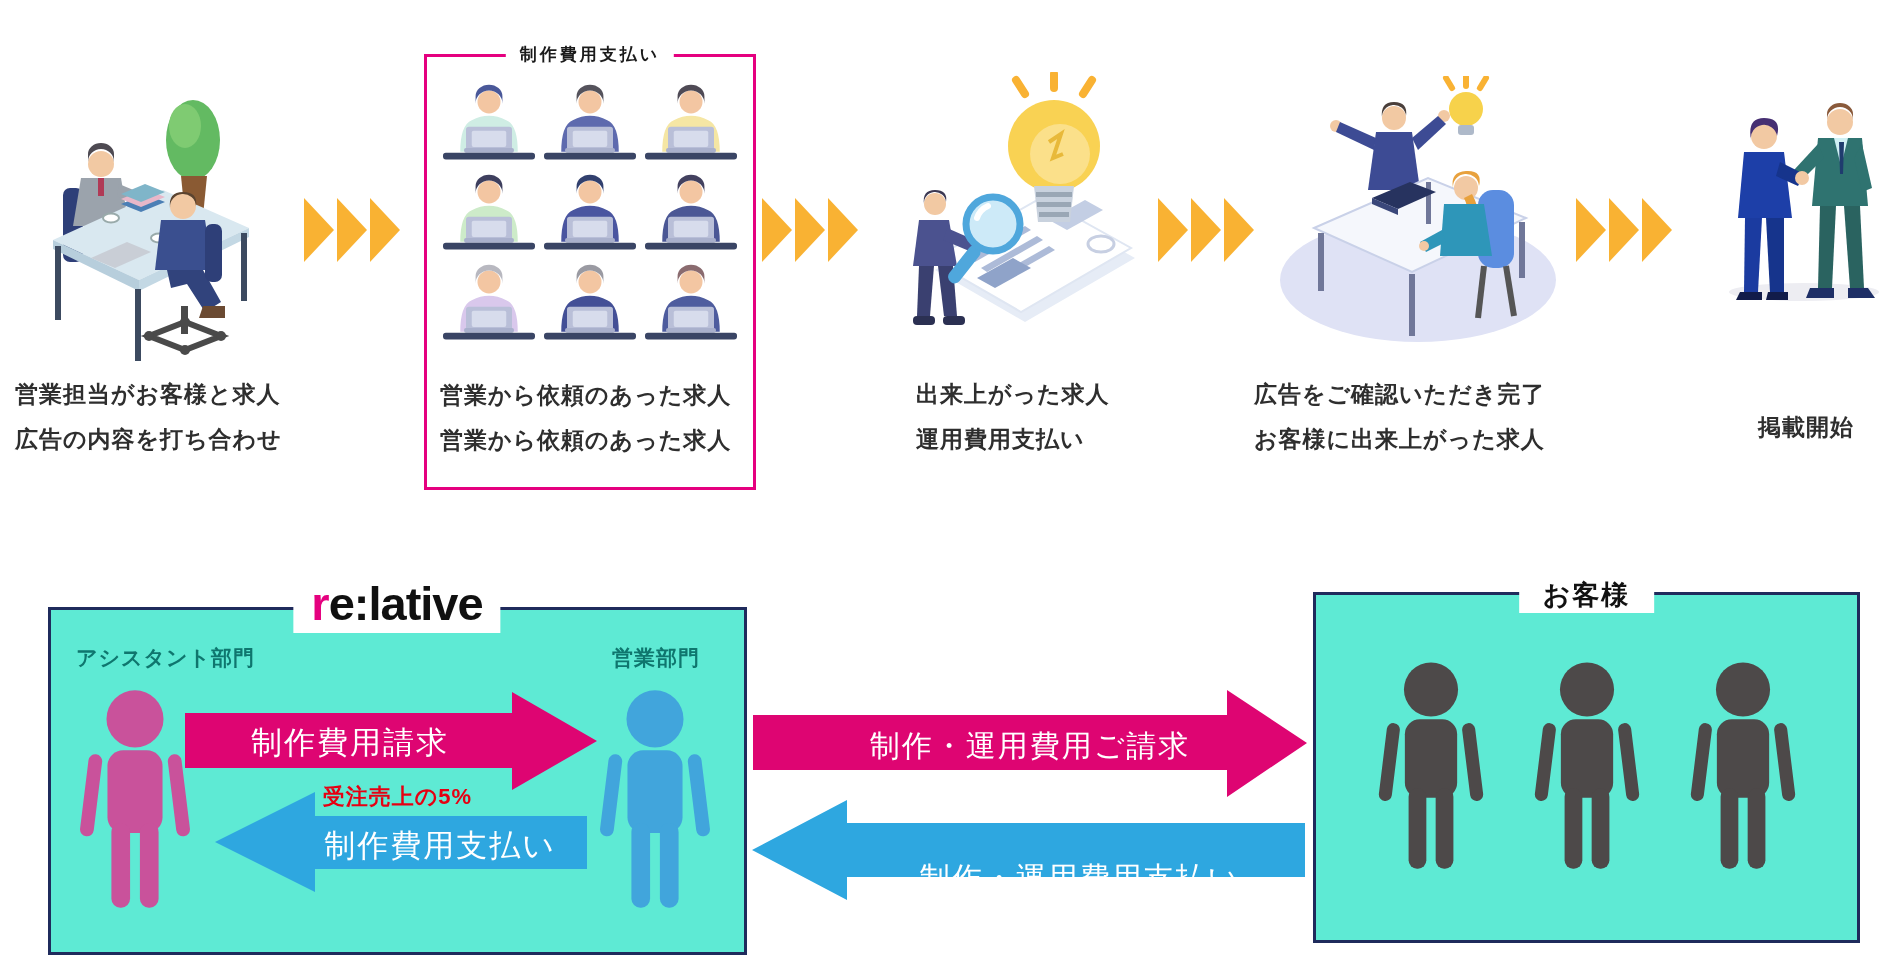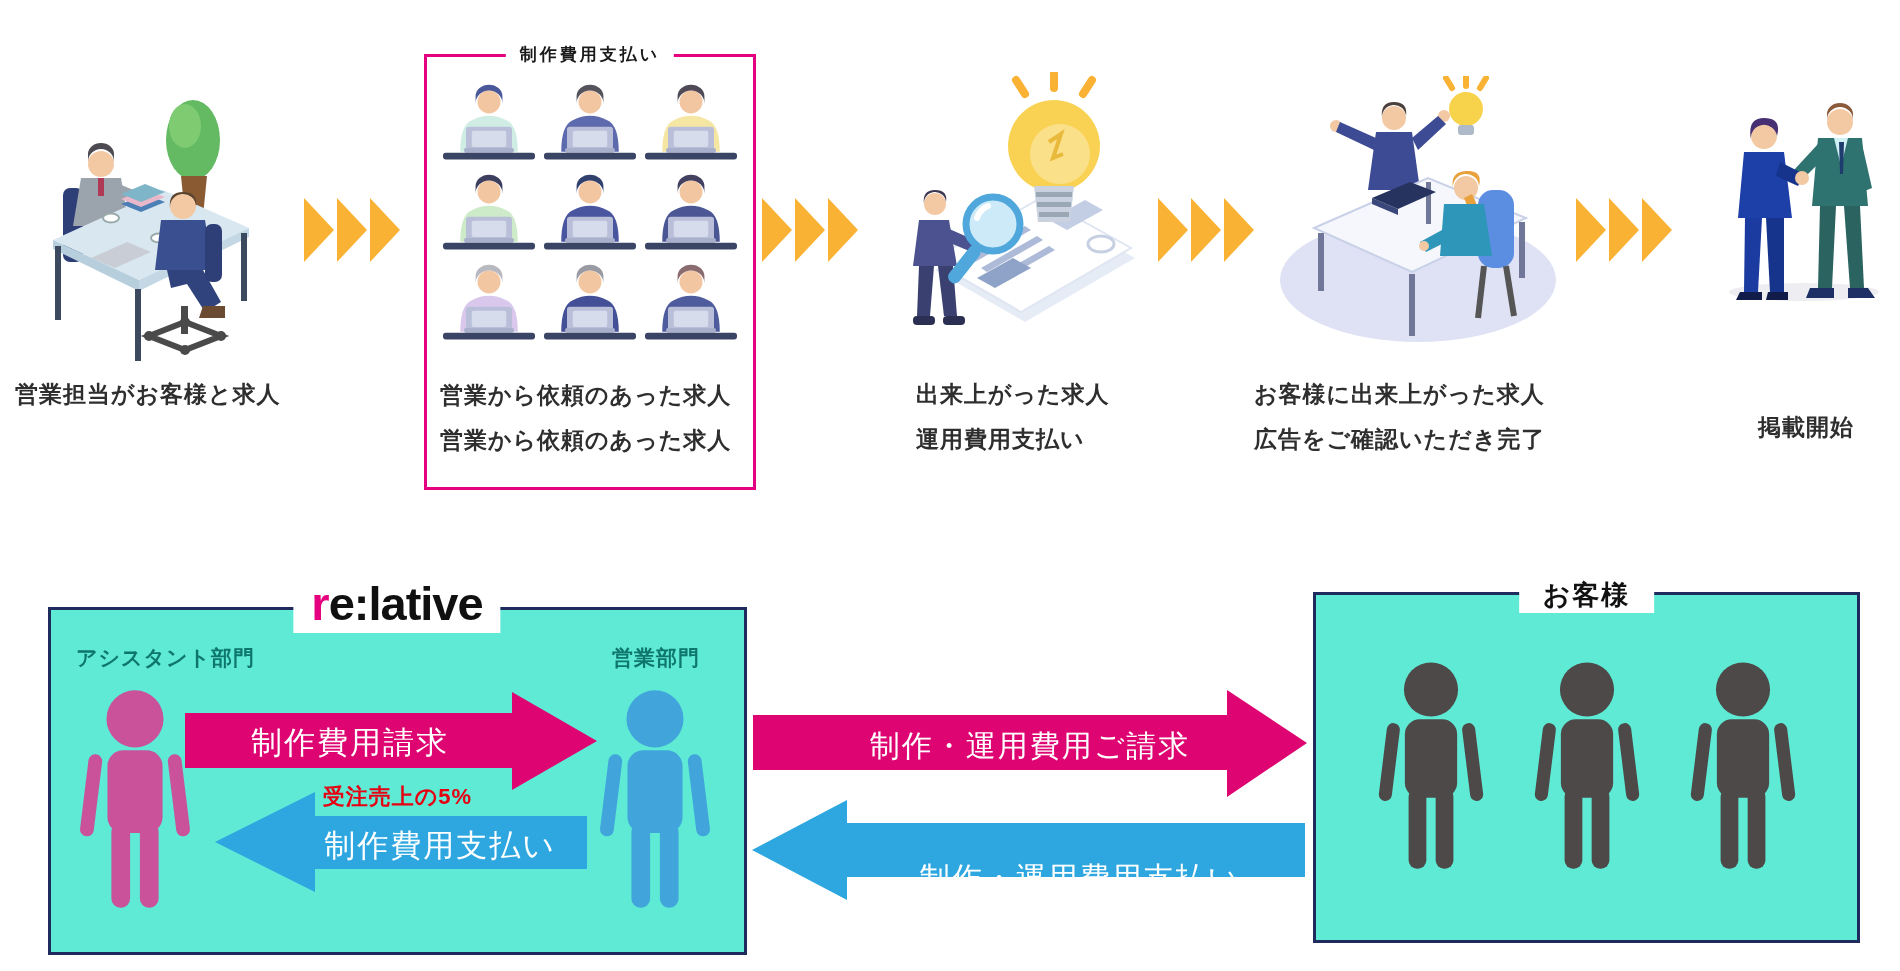--- a/index.html
+++ b/index.html
@@ -102,20 +102,21 @@
     <rect x="146" y="228" width="7" height="28" fill="#4a4a4a"></rect>
     <path d="M114,258 l36,-14 36,14 -36,14 z" fill="none" stroke="#4a4a4a" stroke-width="6"></path>
     <circle cx="114" cy="258" r="5" fill="#4a4a4a"></circle>
       <circle cx="186" cy="258" r="5" fill="#4a4a4a"></circle>
     <circle cx="150" cy="244" r="5" fill="#4a4a4a"></circle>
       <circle cx="150" cy="272" r="5" fill="#4a4a4a"></circle>
   </svg>
 
   <div class="abs caption" style="left:15px;top:372px">
     <span>営業担当がお客様と求人</span>
+    <span>広告の内容を打ち合わせ</span>
   </div>
 
   <svg class="abs" style="left:304px;top:198px" width="96" height="64">
     <use href="#sym-chevrons"></use>
   </svg>
 
   <div id="sado-box" class="abs" style="left:424px;top:54px;width:332px;height:436px">
     <div id="sado-label" class="abs">制作費用支払い</div>
 
     <div class="abs worker-row" style="top:26px">
@@ -233,22 +234,22 @@
     <line x1="230" y1="190" x2="238" y2="240" stroke="#555" stroke-width="6"></line>
     <circle cx="190" cy="112" r="12" fill="#F2C9A3"></circle>
     <path d="M177,112 a13,13 0 0 1 26,-2 q4,-16 -13,-15 q-16,1 -13,17 z" fill="#E8A13D"></path>
     <path d="M196,118 q12,22 4,48 l-10,-2 q6,-26 -2,-42 z" fill="#E8A13D"></path>
     <path d="M168,128 h40 l8,52 h-52 z" fill="#2E96B9"></path>
     <polygon points="166,154 144,166 150,176 170,166" fill="#2E96B9"></polygon>
     <circle cx="148" cy="170" r="5" fill="#F2C9A3"></circle>
   </svg>
 
   <div class="abs caption" style="left:1254px;top:372px">
+    <span>広告をご確認いただき完了</span>
     <span>お客様に出来上がった求人</span>
-    <span>広告をご確認いただき完了</span>
   </div>
 
   <svg class="abs" style="left:1576px;top:198px" width="96" height="64">
     <use href="#sym-chevrons"></use>
   </svg>
 
   <svg class="abs" style="left:1712px;top:92px" width="185" height="210" viewBox="0 0 185 210">
     <ellipse cx="92" cy="200" rx="75" ry="9" fill="#EDEDF2"></ellipse>
     <circle cx="128" cy="30" r="13" fill="#F2C9A3"></circle>
     <path d="M115,28 a13,13 0 0 1 26,0 l0,-6 a13,11 0 0 0 -26,0 z" fill="#8A5A3B"></path>

